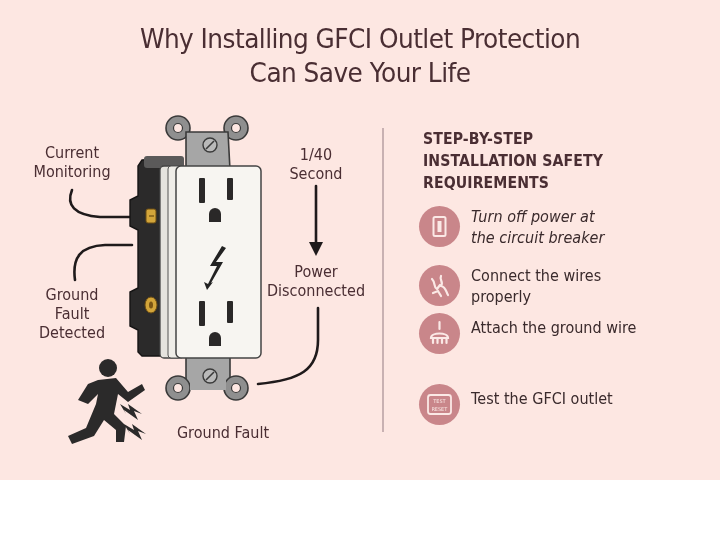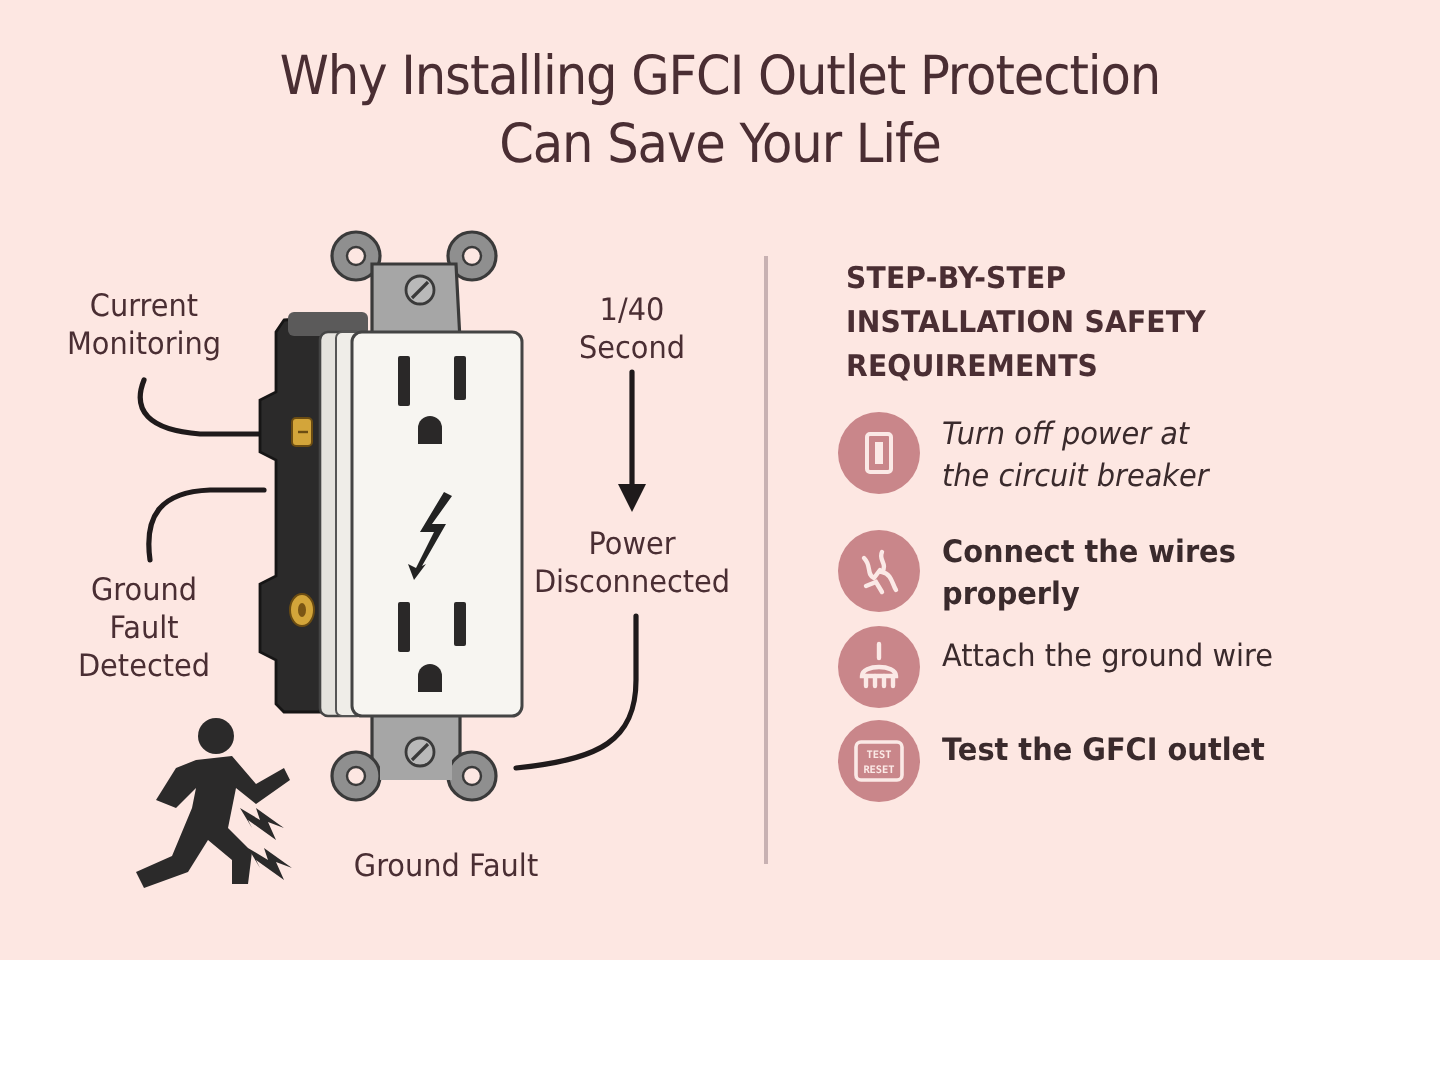--- a/index.html
+++ b/index.html
@@ -129,21 +129,21 @@
         <rect x="14.5" y="11" width="12" height="19" rx="1.5" fill="none" stroke="#fbe9e6" stroke-width="2"></rect>
         <rect x="18.5" y="15" width="4" height="11" fill="#fbe9e6"></rect>
       </svg>
   </div>
   <div class="txt">
     <div>Turn off power at</div>
     <div>the circuit breaker</div>
   </div>
 </div>
 
-<div class="step" style="top:265px;font-weight:bold;">
+<div class="step" style="top:265px;">
   <div class="ic">
     <svg width="41" height="41" viewBox="0 0 41 41">
         <g fill="none" stroke="#fbe9e6" stroke-width="2.2" stroke-linecap="round">
           <path d="M13 14 C 17 18, 14 22, 18 24 L 21 20"></path>
           <path d="M22 11 C 20 15, 25 17, 22 21 C 27 22, 27 27, 29 30"></path>
           <path d="M14 28 L 19 26 L 22 31"></path>
         </g>
       </svg>
   </div>
   <div class="txt">
@@ -163,21 +163,21 @@
           <line x1="23" y1="25" x2="23" y2="30"></line>
           <line x1="27.5" y1="25" x2="27.5" y2="30"></line>
         </g>
       </svg>
   </div>
   <div class="txt" style="top:5px;">
     <div>Attach the ground wire</div>
   </div>
 </div>
 
-<div class="step" style="top:360px;font-weight:bold;">
+<div class="step" style="top:384px;">
   <div class="ic">
     <svg width="41" height="41" viewBox="0 0 41 41">
         <rect x="9" y="11" width="23" height="19" rx="2.5" fill="none" stroke="#fbe9e6" stroke-width="1.8"></rect>
         <text x="20.5" y="19" font-family="DejaVu Sans Mono, monospace" font-size="5.2" fill="#fbe9e6" text-anchor="middle">TEST</text>
         <text x="20.5" y="26.5" font-family="DejaVu Sans Mono, monospace" font-size="5.2" fill="#fbe9e6" text-anchor="middle">RESET</text>
       </svg>
   </div>
   <div class="txt" style="top:5px;">
     <div>Test the GFCI outlet</div>
   </div>

